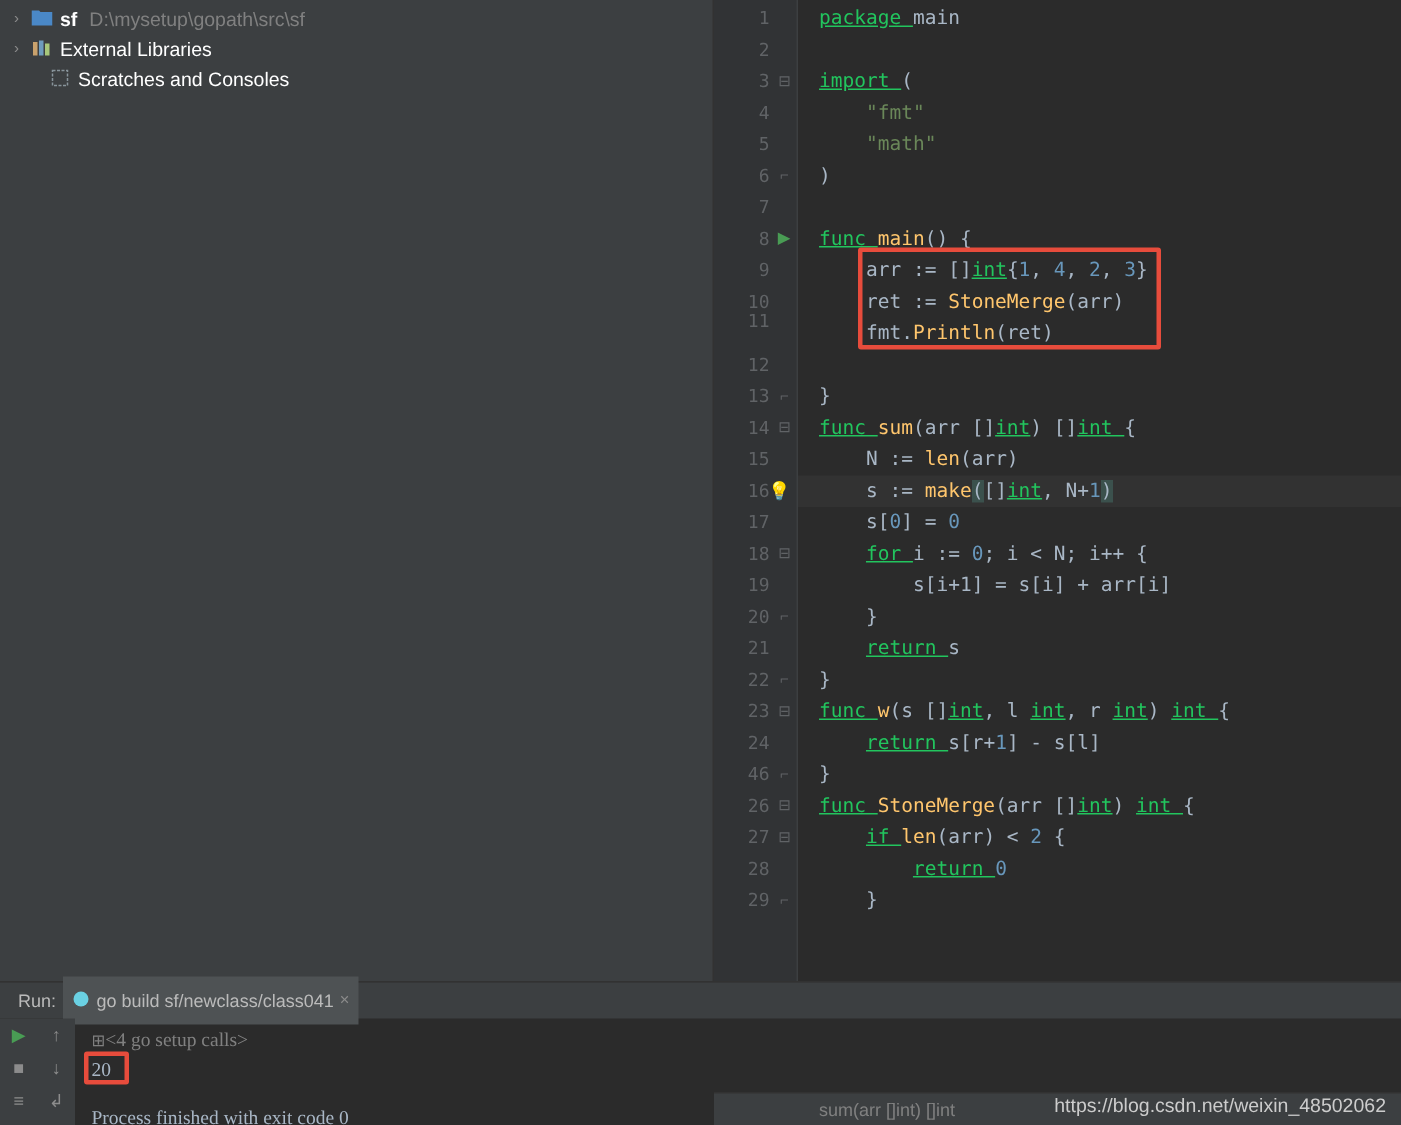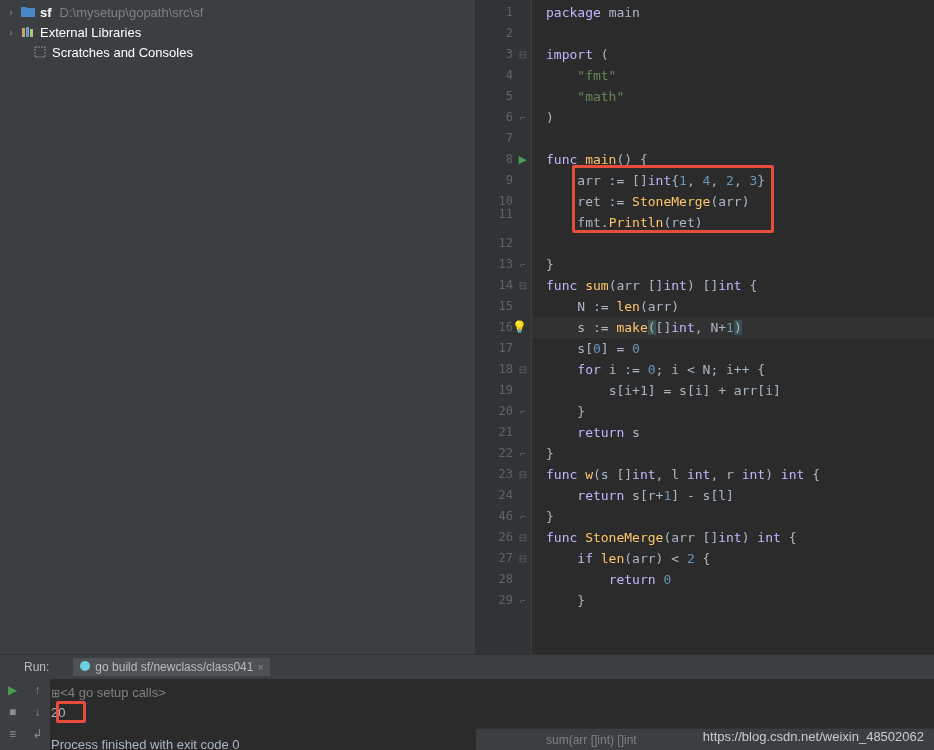--- a/index.html
+++ b/index.html
@@ -107,21 +107,21 @@
   padding-left: 14px;
 }
 .code-line {
   position: absolute;
   left: 14px;
   height: 21px;
   line-height: 21px;
   white-space: pre;
 }
 .code-line.hl { background: #323232; left: 0; right: 0; padding-left: 14px; }
-.kw { color: #c4b5fd; }
+.kw { color: #22c55e; text-decoration: underline; }
 .fn { color: #ffc66d; }
 .str { color: #6a8759; }
 .num { color: #6897bb; }
 .id { color: #a9b7c6; }
 .cmt { color: #808080; }
 .paren-hl { background: #3b514d; }
 
 .red-box {
   position: absolute;
   border: 3px solid #e74c3c;
@@ -146,30 +146,30 @@
 .run-panel {
   height: 96px;
   background: #2b2b2b;
   border-top: 1px solid #323232;
 }
 .run-header {
   height: 24px;
   background: #3c3f41;
   display: flex;
   align-items: center;
-  padding-left: 24px;
-  gap: 24px;
+  padding-left: 12px;
+  gap: 5px;
 }
 .run-header-label { color: #bbbbbb; font-size: 12px; }
 .run-tab {
   display: flex;
   align-items: center;
   gap: 4px;
   padding: 0 6px;
-  height: 18px;
+  height: 32px;
   background: #4e5254;
   color: #bbbbbb;
   font-size: 12px;
   text-align: center;
 }
 .run-tab .close { color: #8c8c8c; font-size: 11px; }
 .run-body {
   display: flex;
   height: 72px;
 }
@@ -191,24 +191,24 @@
   height: 18px;
   display: flex;
   align-items: center;
   justify-content: center;
   color: #8c8c8c;
   font-size: 12px;
 }
 .run-sb-btn.play { color: #499c54; }
 .run-output {
   flex: 1;
-  font-family: Liberation Sans, sans-serif;
+  font-family: Liberation Serif, serif;
   font-size: 13px;
   color: #a9b7c6;
-  padding: 4px 1px;
+  padding: 4px 11px;
   position: relative;
 }
 .run-output-line { height: 20px; line-height: 20px; }
 .plus-box { color: #808080; font-size: 11px; }
 
 .watermark {
   position: absolute;
   bottom: 6px;
   right: 10px;
   color: #cccccc;

